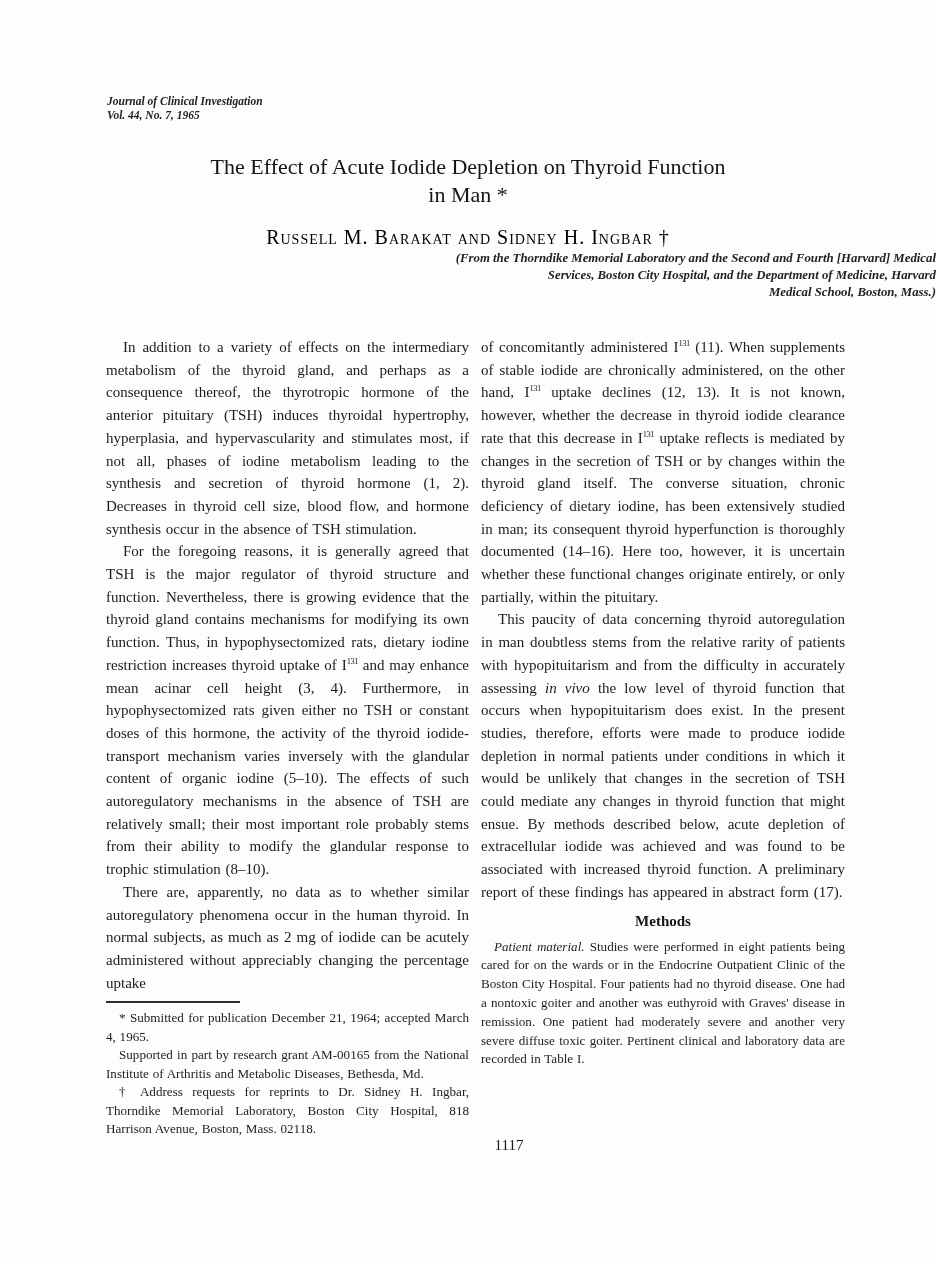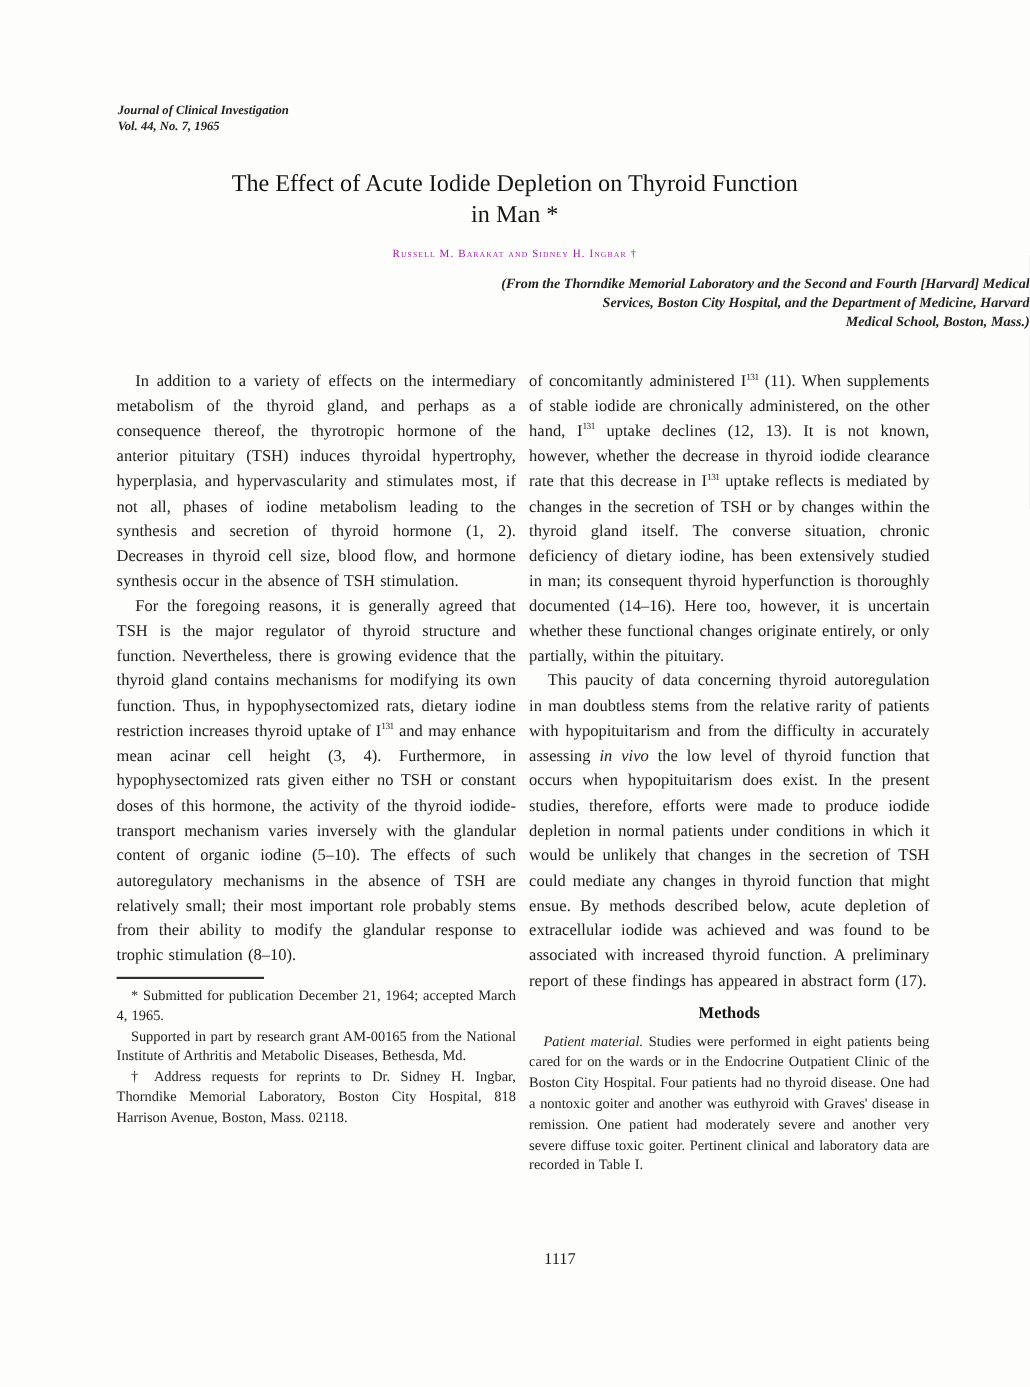--- a/index.html
+++ b/index.html
@@ -34,22 +34,22 @@
     color: #151515;
   }
   .authors-line {
     position: absolute;
     left: 0;
     top: 226px;
     width: 936px;
     text-align: center;
     font-variant: small-caps;
     letter-spacing: 1px;
-    font-size: 10px;
-    color: #a21caf;
+    font-size: 20px;
+    color: #000000;
   }
   .affiliation-block {
     position: absolute;
     left: 0;
     top: 250px;
     width: 936px;
     text-align: right;
     font-style: italic;
     font-weight: 600;
     font-size: 12.8px;
@@ -140,20 +140,21 @@
 
   <div class="affiliation-block">
     <div>(From the Thorndike Memorial Laboratory and the Second and Fourth [Harvard] Medical</div>
     <div>Services, Boston City Hospital, and the Department of Medicine, Harvard</div>
     <div>Medical School, Boston, Mass.)</div>
   </div>
 
   <div class="col col-left">
     <p class="body indent">In addition to a variety of effects on the intermediary metabolism of the thyroid gland, and perhaps as a consequence thereof, the thyrotropic hormone of the anterior pituitary (TSH) induces thyroidal hypertrophy, hyperplasia, and hypervascularity and stimulates most, if not all, phases of iodine metabolism leading to the synthesis and secretion of thyroid hormone (1, 2). Decreases in thyroid cell size, blood flow, and hormone synthesis occur in the absence of TSH stimulation.</p>
     <p class="body indent"><span>For the foregoing reasons, it is generally agreed that TSH is the major regulator of thyroid structure and function. Nevertheless, there is growing evidence that the thyroid gland contains mechanisms for modifying its own function. Thus, in hypophysectomized rats, dietary iodine restriction increases thyroid uptake of I</span><sup class="iso">131</sup><span> and may enhance mean acinar cell height (3, 4). Furthermore, in hypophysectomized rats given either no TSH or constant doses of this hormone, the activity of the thyroid iodide-transport mechanism varies inversely with the glandular content of organic iodine (5–10). The effects of such autoregulatory mechanisms in the absence of TSH are relatively small; their most important role probably stems from their ability to modify the glandular response to trophic stimulation (8–10).</span></p>
+    <p class="body indent cont-end">There are, apparently, no data as to whether similar autoregulatory phenomena occur in the human thyroid. In normal subjects, as much as 2 mg of iodide can be acutely administered without appreciably changing the percentage uptake</p>
     <hr class="footnote-rule">
     <p class="footnote">* Submitted for publication December 21, 1964; accepted March 4, 1965.</p>
     <p class="footnote">Supported in part by research grant AM-00165 from the National Institute of Arthritis and Metabolic Diseases, Bethesda, Md.</p>
     <p class="footnote">† Address requests for reprints to Dr. Sidney H. Ingbar, Thorndike Memorial Laboratory, Boston City Hospital, 818 Harrison Avenue, Boston, Mass. 02118.</p>
   </div>
 
   <div class="col col-right">
     <p class="body"><span>of concomitantly administered I</span><sup class="iso">131</sup><span> (11). When supplements of stable iodide are chronically administered, on the other hand, I</span><sup class="iso">131</sup><span> uptake declines (12, 13). It is not known, however, whether the decrease in thyroid iodide clearance rate that this decrease in I</span><sup class="iso">131</sup><span> uptake reflects is mediated by changes in the secretion of TSH or by changes within the thyroid gland itself. The converse situation, chronic deficiency of dietary iodine, has been extensively studied in man; its consequent thyroid hyperfunction is thoroughly documented (14–16). Here too, however, it is uncertain whether these functional changes originate entirely, or only partially, within the pituitary.</span></p>
     <p class="body indent"><span>This paucity of data concerning thyroid autoregulation in man doubtless stems from the relative rarity of patients with hypopituitarism and from the difficulty in accurately assessing </span><span class="inline-italic">in vivo</span><span> the low level of thyroid function that occurs when hypopituitarism does exist. In the present studies, therefore, efforts were made to produce iodide depletion in normal patients under conditions in which it would be unlikely that changes in the secretion of TSH could mediate any changes in thyroid function that might ensue. By methods described below, acute depletion of extracellular iodide was achieved and was found to be associated with increased thyroid function. A preliminary report of these findings has appeared in abstract form (17).</span></p>
     <div class="methods-heading">Methods</div>

